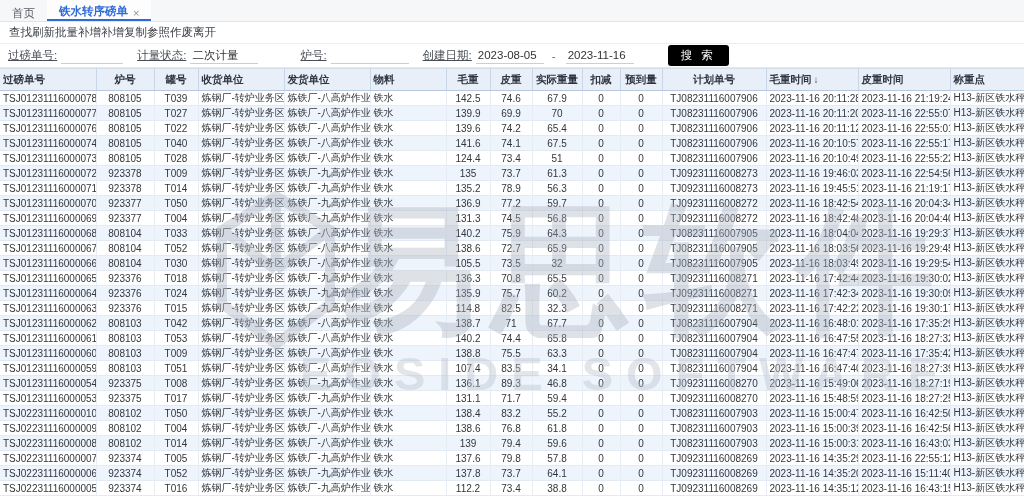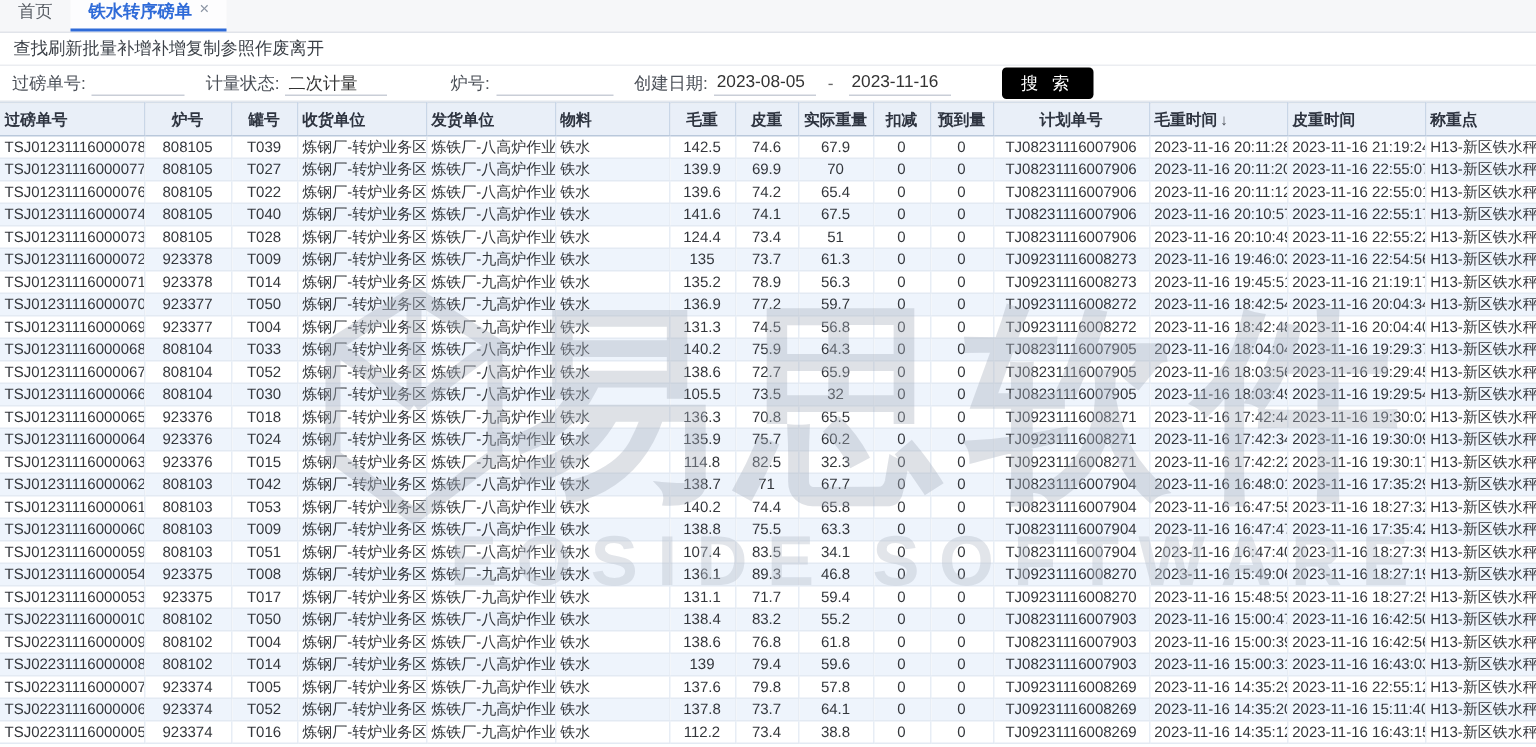--- a/index.html
+++ b/index.html
@@ -3,33 +3,33 @@
 <meta charset="utf-8">
 <style>
   * { margin:0; padding:0; box-sizing:border-box; }
   html,body { width:1024px; height:498px; overflow:hidden; background:#fff;
     font-family:"Liberation Sans","DejaVu Sans",sans-serif; }
   .app { position:relative; width:1024px; height:498px; }
 
   
   .tabbar { height:22px; background:#f6f7f9; border-bottom:1px solid #e1e4ea;
     display:flex; align-items:stretch; font-size:11.5px; }
-  .tab { display:flex; align-items:flex-start; padding:0 12px; color:#5a5f66; cursor:pointer; }
+  .tab { display:flex; align-items:flex-end; padding:0 12px; color:#5a5f66; cursor:pointer; }
   .tab.active { color:#2f6bd8; background:#fdfdfe; border-bottom:2px solid #2f6bd8; font-weight:bold; }
   .tab .close { margin-left:5px; color:#8a94a3; font-weight:normal; font-size:11px; }
 
   
   .toolbar { height:22px; background:#fff; border-bottom:1px solid #ebedf1;
     display:flex; align-items:center; padding:0 9px; font-size:11.5px; color:#3c4148; }
   .toolbar span { cursor:pointer; white-space:nowrap; }
 
   
   .filterbar { height:24px; background:#fff; border-bottom:1px solid #e3e7ee;
     display:flex; align-items:center; font-size:11.5px; color:#4a4f57; padding:0 8px; }
-  .filterbar label { white-space:nowrap; }
+  .filterbar label { white-space:nowrap;text-decoration:underline; }
   .u-input { border:none; border-bottom:1px solid #c9ced7; background:transparent;
     font-size:11.5px; color:#333; height:16px; padding:0 2px; outline:none;
     font-family:"Liberation Sans","DejaVu Sans",sans-serif; }
   .w62{width:62px; margin:0 14px 0 4px;}
   .w68{width:68px; margin:0 42px 0 4px;}
   .w78{width:78px; margin:0 14px 0 4px;}
   .wdate{width:68px; margin:0 6px 0 4px; text-align:left;}
   .dash{ margin:0 6px 0 2px; color:#666; }
   .search-btn { margin-left:28px; background:#000000; color:#fff; border:none;
     border-radius:3px; font-size:11.5px; padding:3px 13px; cursor:pointer; letter-spacing:3px;

